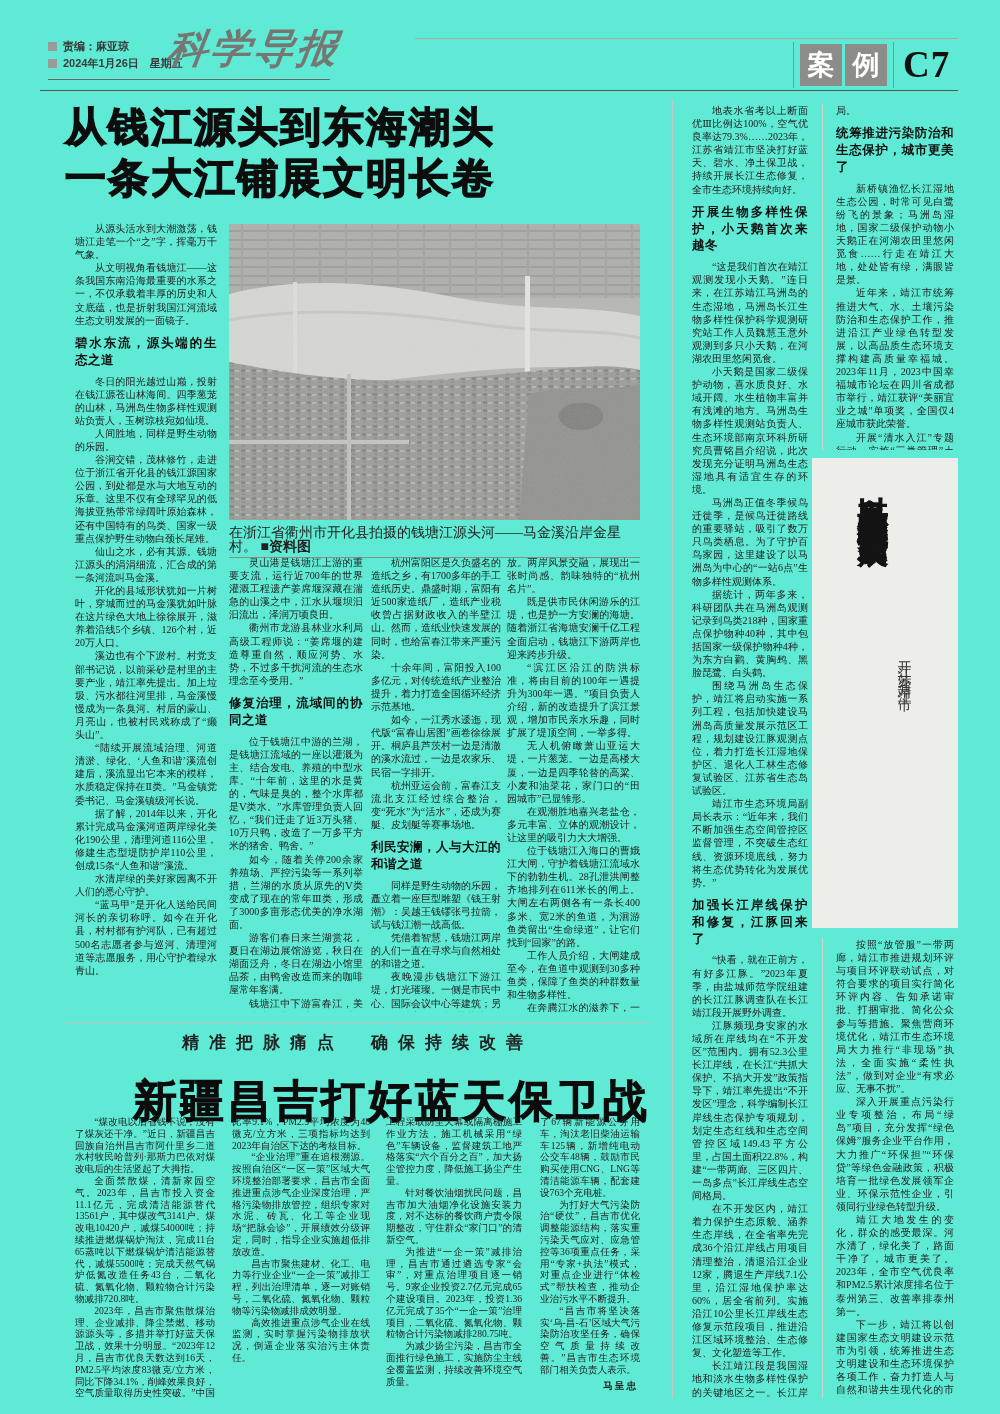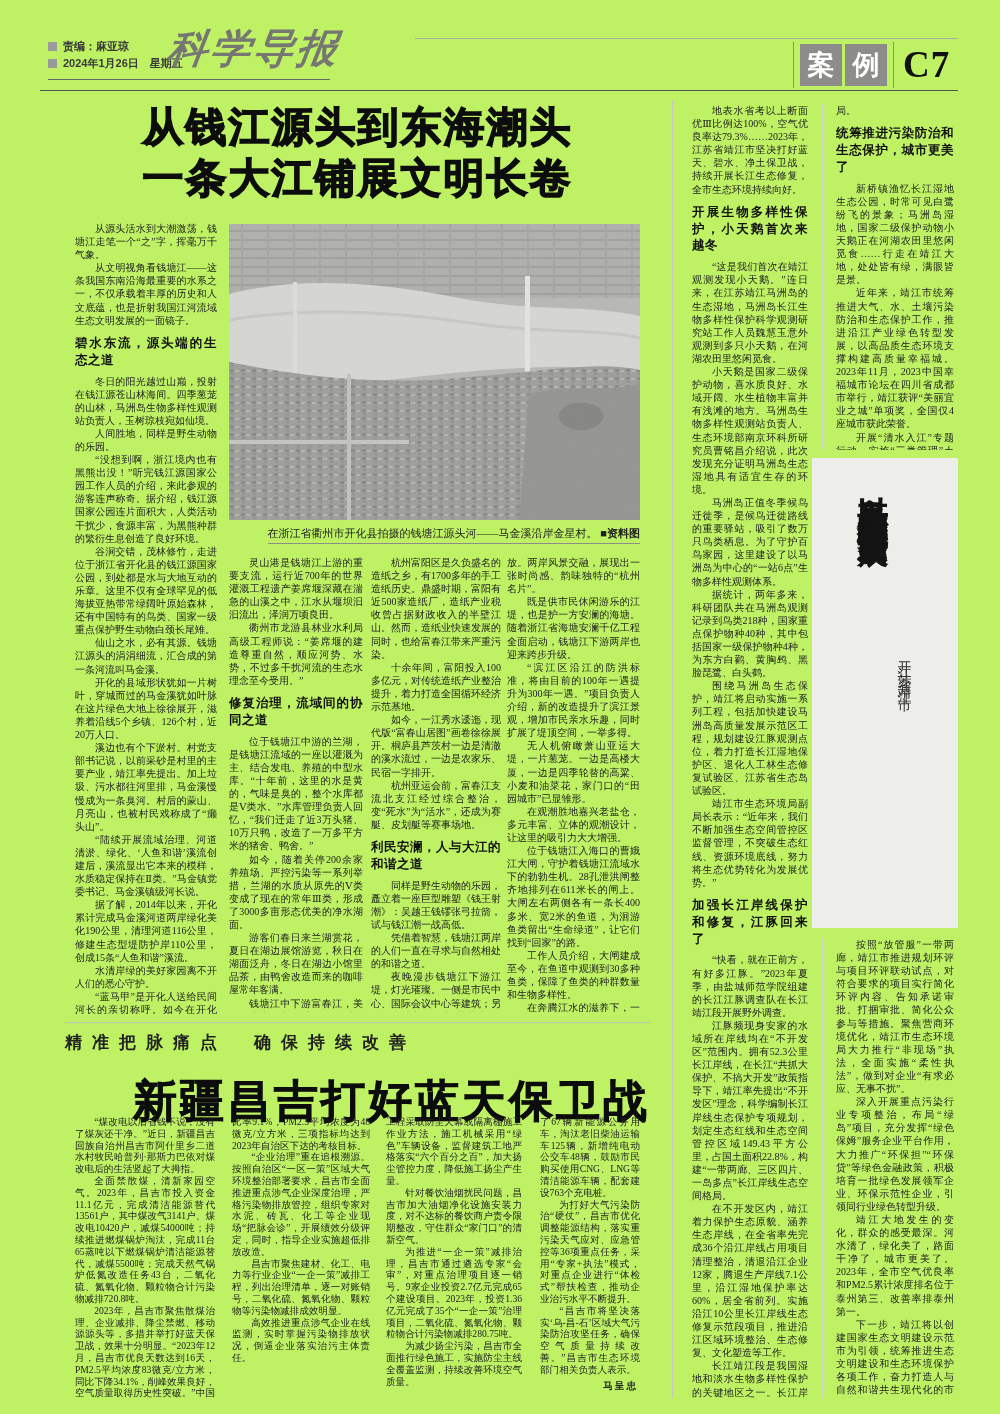--- a/index.html
+++ b/index.html
@@ -1,16 +1,16 @@
 <!DOCTYPE html>
 <html><head>
 <meta charset="utf-8">
 <style>
   html,body{margin:0;padding:0;background:#e8e8e4;}
-  .page{position:relative;width:1000px;height:1414px;margin:0 auto;background:#bef264;color:#1b1b1b;
+  .page{position:relative;width:1000px;height:1414px;margin:0 auto;background:#5eead4;color:#1b1b1b;
         font-family:"Liberation Serif","DejaVu Serif",serif;overflow:hidden;}
   .abs{position:absolute;}
 
   
   .hdr-left{left:48px;top:38px;width:282px;padding-bottom:7px;border-bottom:1px solid #666;
             font:700 11px/1.55 "Liberation Sans",sans-serif;color:#3a3a3a;}
   .hdr-left .row{display:flex;align-items:center;gap:6px;}
   .sq{width:9px;height:9px;background:#9a9a98;display:inline-block;flex:0 0 auto;}
   .masthead{left:168px;top:28px;width:220px;font:700 40px/1 "DejaVu Serif",serif;font-style:italic;
             color:#767672;letter-spacing:3px;transform:skewX(-8deg);}
@@ -22,31 +22,31 @@
   .pageno{font:700 37px/1 "Liberation Serif",serif;letter-spacing:1px;color:#111;}
 
   
   .col{position:absolute;overflow:hidden;text-align:justify;font-size:10px;line-height:13.1px;color:#202020;}
   .blk-p{margin:0;text-indent:2em;}
   .blk-pc{margin:0;text-indent:0;}
   .blk-sub{margin:8px 0 6px;font:700 12.5px/1.35 "Liberation Sans",sans-serif;color:#111;letter-spacing:.5px;text-indent:0;}
   .blk-by{margin:4px 2px 16px 0;text-align:right;font-weight:700;letter-spacing:2px;text-indent:0;}
 
   
-  .a1-headline{left:65px;top:102px;width:585px;text-align:center;
+  .a1-headline{left:65px;top:102px;width:585px;text-align:left;
                font:900 41px/51px "Liberation Sans","DejaVu Sans",sans-serif;color:#0d0d0d;
                letter-spacing:2px;-webkit-text-stroke:1.4px #0d0d0d;}
   .photo{left:229px;top:224px;width:411px;height:296px;background:#bdbdbb;}
-  .caption{left:229px;top:526px;width:411px;text-align:right;font-size:11px;line-height:14px;color:#222;}
+  .caption{left:229px;top:526px;width:411px;text-align:left;font-size:14px;line-height:14px;color:#222;}
   .caption .cap-inner{display:inline-block;border-bottom:1px solid #8c8c89;padding-bottom:3px;}
   .caption b{font-weight:700;}
   .divider{left:65px;top:1022px;width:585px;height:1px;background:#c2c2bf;}
 
   
-  .a2-kicker{left:65px;top:1034px;width:585px;
+  .a2-kicker{left:65px;top:1034px;width:585px;text-align:center;
              font:600 17px/1 "Liberation Sans",sans-serif;letter-spacing:10px;color:#222;}
   .a2-headline{left:65px;top:1078px;width:585px;text-align:right;
                font:900 44px/1.1 "Liberation Serif","DejaVu Serif",serif;letter-spacing:3px;color:#0c0c0c;
                -webkit-text-stroke:.8px #0c0c0c;}
   .a2col{font-size:9.6px;line-height:11.8px;}
 
   
   .vblock{left:812px;top:458px;width:146px;height:470px;background:#ededea;
           display:flex;flex-direction:row;justify-content:center;align-items:flex-start;gap:10px;padding-top:14px;box-sizing:border-box;}
   .vtitle{writing-mode:vertical-rl;text-orientation:upright;
@@ -127,21 +127,20 @@
       <b>■资料图</b>
     </span>
   </div>
 
   <div class="col" style="left:75px;top:222px;width:142px;height:792px;">
       <p class="blk-p">从源头活水到大潮激荡，钱塘江走笔一个“之”字，挥毫万千气象。</p>
       <p class="blk-p">从文明视角看钱塘江——这条我国东南沿海最重要的水系之一，不仅承载着丰厚的历史和人文底蕴，也是折射我国江河流域生态文明发展的一面镜子。</p>
       <h4 class="blk-sub">碧水东流，源头端的生态之道</h4>
       <p class="blk-p">冬日的阳光越过山巅，投射在钱江源苍山林海间。四季葱茏的山林，马洲岛生物多样性观测站负责人，玉树琼枝宛如仙境。</p>
       <p class="blk-p">人间胜地，同样是野生动物的乐园。</p>
-      <p class="blk-p">“没想到啊，浙江境内也有黑熊出没！”听完钱江源国家公园工作人员的介绍，来此参观的游客连声称奇。据介绍，钱江源国家公园连片面积大，人类活动干扰少，食源丰富，为黑熊种群的繁衍生息创造了良好环境。</p>
       <p class="blk-p">谷涧交错，茂林修竹，走进位于浙江省开化县的钱江源国家公园，到处都是水与大地互动的乐章。这里不仅有全球罕见的低海拔亚热带常绿阔叶原始森林，还有中国特有的鸟类、国家一级重点保护野生动物白颈长尾雉。</p>
       <p class="blk-p">仙山之水，必有其源。钱塘江源头的涓涓细流，汇合成的第一条河流叫马金溪。</p>
       <p class="blk-p">开化的县域形状犹如一片树叶，穿城而过的马金溪犹如叶脉在这片绿色大地上徐徐展开，滋养着沿线5个乡镇、126个村，近20万人口。</p>
       <p class="blk-p">溪边也有个下淤村。村党支部书记说，以前采砂是村里的主要产业，靖江率先提出。加上垃圾、污水都往河里排，马金溪慢慢成为一条臭河。村后的蒙山、月亮山，也被村民戏称成了“癞头山”。</p>
       <p class="blk-p">“陆续开展流域治理、河道清淤、绿化、‘人鱼和谐’溪流创建后，溪流显出它本来的模样，水质稳定保持在Ⅱ类。”马金镇党委书记、马金溪镇级河长说。</p>
       <p class="blk-p">据了解，2014年以来，开化累计完成马金溪河道两岸绿化美化190公里，清理河道116公里，修建生态型堤防护岸110公里，创成15条“人鱼和谐”溪流。</p>
       <p class="blk-p">水清岸绿的美好家园离不开人们的悉心守护。</p>
       <p class="blk-p">“蓝马甲”是开化人送给民间河长的亲切称呼。如今在开化县，村村都有护河队，已有超过500名志愿者参与巡河、清理河道等志愿服务，用心守护着绿水青山。</p>
     </div>
   <div class="col" style="left:229px;top:556px;width:134px;height:456px;">

